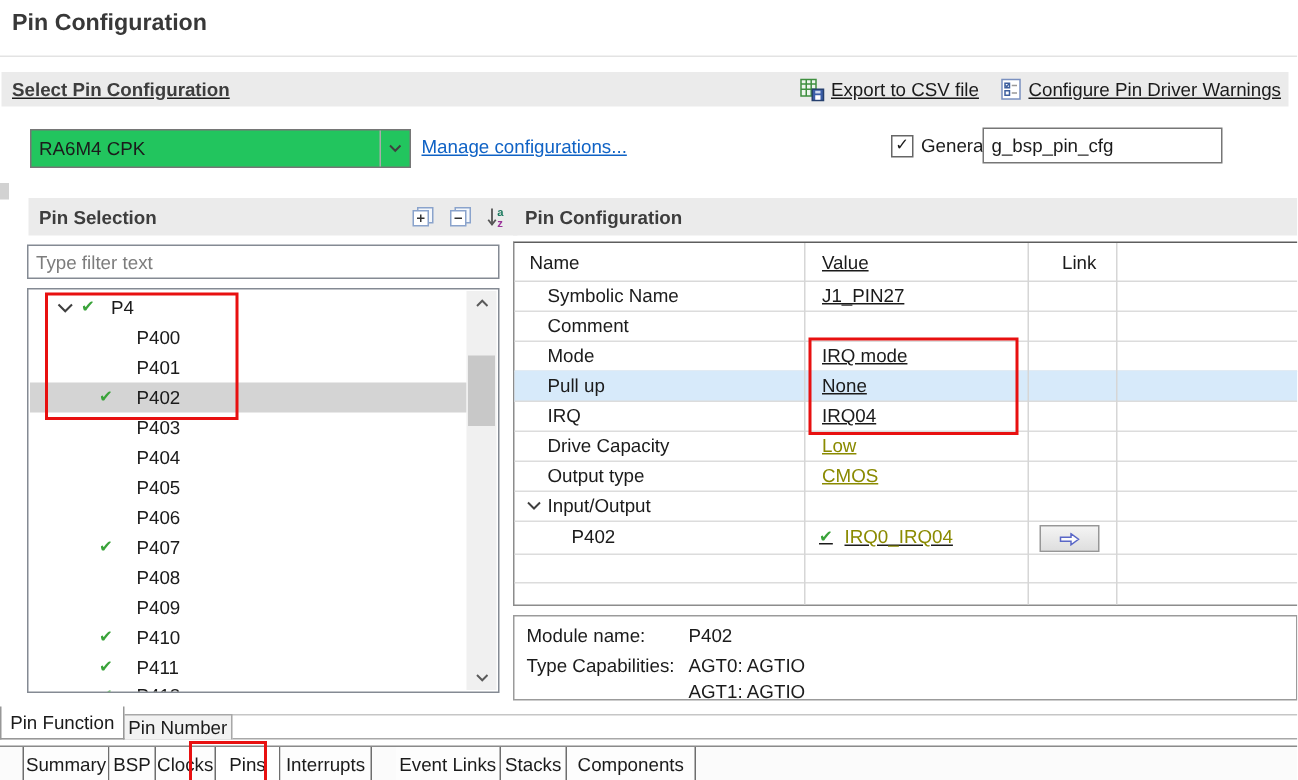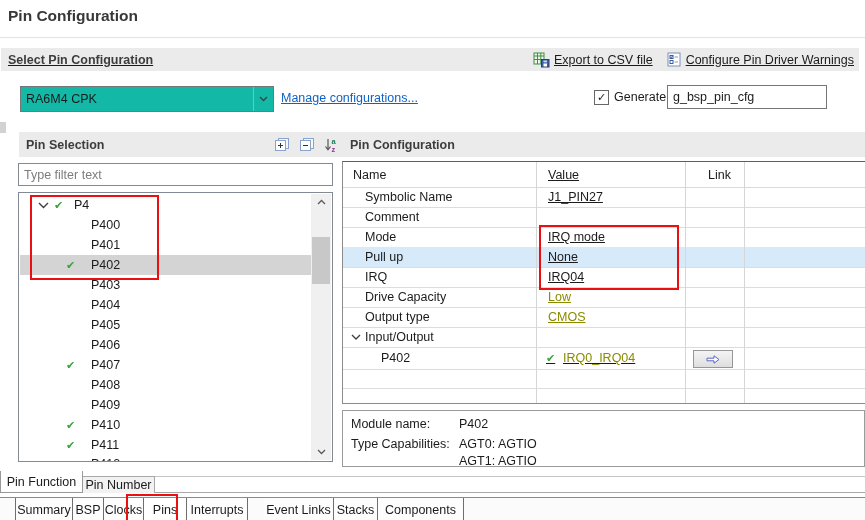--- a/index.html
+++ b/index.html
@@ -3,21 +3,21 @@
 <meta charset="utf-8">
 <style>
   html,body{margin:0;padding:0;background:#fff;}
   #app{position:relative;width:865px;height:520px;overflow:hidden;background:#fff;
        font-family:"Liberation Sans",sans-serif;font-size:12.5px;color:#1b1b1b;}
   .abs{position:absolute;}
   .banner{position:absolute;background:#ebebeb;display:flex;align-items:center;}
   .banner .btitle{font-weight:bold;color:#3d3d3d;}
   .hline{position:absolute;height:1px;background:#e3e3e3;}
   .link{color:#0f62c5;text-decoration:underline;cursor:pointer;}
-  .combo{position:absolute;border:1px solid #767676;background:#14b8a6;display:flex;align-items:center;}
+  .combo{position:absolute;border:1px solid #767676;background:#22c55e;display:flex;align-items:center;}
   .combo .cval{padding-left:5px;flex:1;}
   .combo .carrow{width:19px;align-self:stretch;border-left:1px solid #ababab;display:flex;align-items:center;justify-content:center;}
   .field{position:absolute;border:1px solid #767676;background:#fff;font-family:"Liberation Sans",sans-serif;font-size:12.5px;color:#1b1b1b;padding:0 0 0 5px;box-sizing:border-box;}
   .field::placeholder{color:#7d7d7d;}
   .ckbox{width:13px;height:13px;border:1px solid #666;background:#fff;display:flex;align-items:center;justify-content:center;}
   .ckbox .ck{font-size:11px;line-height:11px;color:#1a1a1a;}
   .toolbtn{display:flex;align-items:center;gap:4px;cursor:pointer;}
   .icBtn{display:flex;align-items:center;justify-content:center;cursor:pointer;}
   
   #treebox{position:absolute;left:18px;top:192px;width:315px;height:270px;border:1px solid #848a93;background:#fff;box-sizing:border-box;overflow:hidden;}
@@ -109,21 +109,21 @@
     </span>
   </div>
   <a class="link abs" style="left:281px;top:91px;">Manage configurations...</a>
 
   <div class="abs" style="left:594px;top:86px;height:22px;display:flex;align-items:center;gap:5px;">
     <span class="ckbox">
       <span class="ck">✓</span>
     </span>
     <span>Generate data:</span>
   </div>
-  <input class="field" style="left: 655px; top: 85px; width: 160px; height: 24px; margin-left: 12px;" type="text" value="g_bsp_pin_cfg">
+  <input class="field" style="left: 655px; top: 85px; width: 160px; height: 24px;" type="text" value="g_bsp_pin_cfg">
 
   <div class="banner" style="left:19px;top:132px;width:326px;height:25px;justify-content:flex-end;">
     <span class="btitle" style="margin-left:7px;">Pin Selection</span>
     <span style="flex:1"></span>
     <span class="icBtn" style="margin-right:9px;">
       <svg width="16" height="15" viewBox="0 0 16 15">
         <rect x="4.5" y="1.5" width="10" height="10" fill="#f4f7fb" stroke="#8aa3cc"></rect>
         <rect x="1.5" y="3.5" width="10" height="10" fill="#fff" stroke="#8aa3cc"></rect>
         <line x1="6.5" y1="6" x2="6.5" y2="11" stroke="#333"></line>
         <line x1="4" y1="8.5" x2="9" y2="8.5" stroke="#333"></line>

